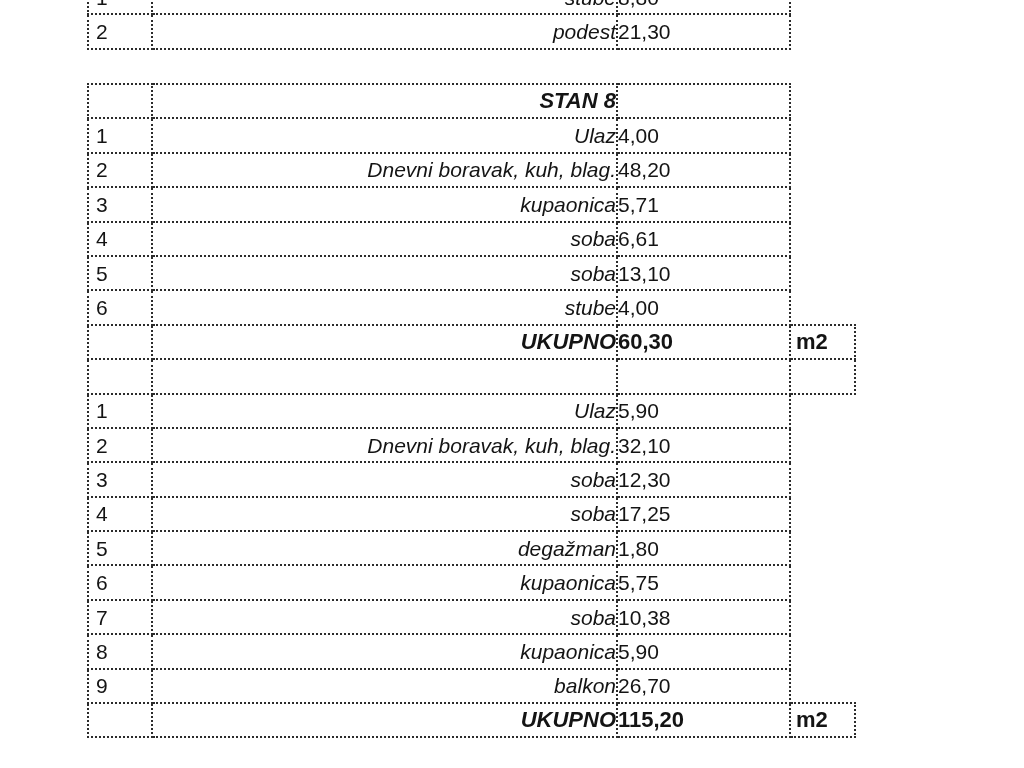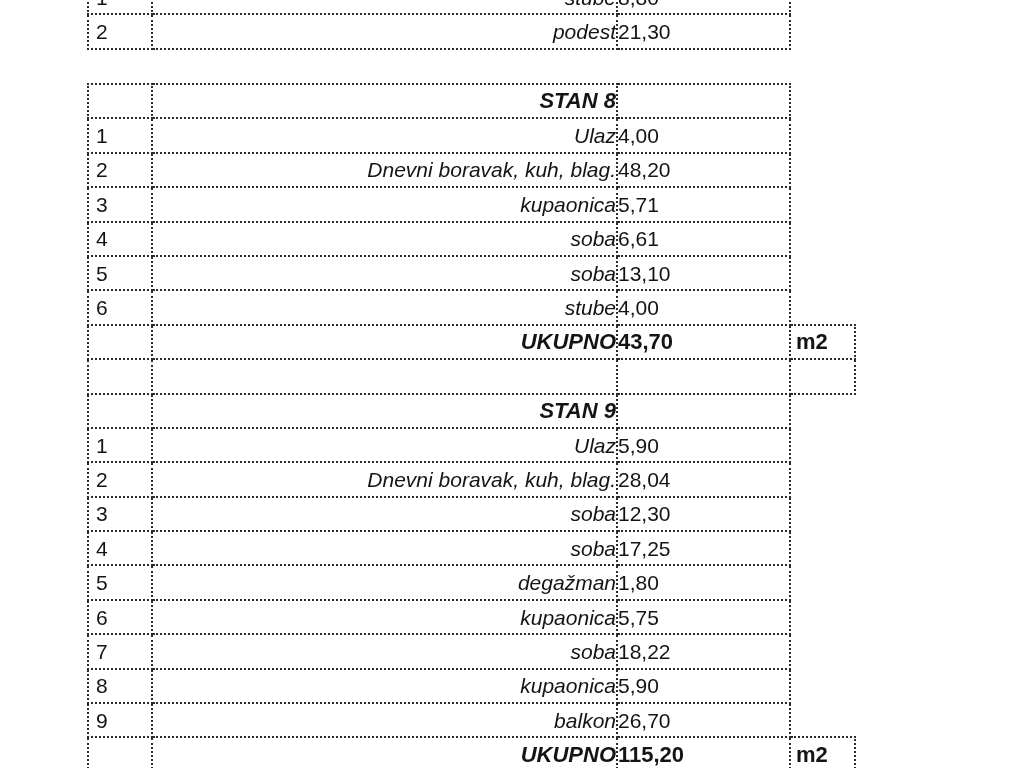--- a/index.html
+++ b/index.html
@@ -126,45 +126,39 @@
         </tr>
         <tr class="r-data">
           <td class="c-num">6</td>
           <td class="c-name">stube</td>
           <td class="c-val">4,00</td>
           <td class="c-unit no-box"></td>
         </tr>
         <tr class="r-total">
           <td class="c-num"></td>
           <td class="c-name">UKUPNO</td>
-          <td class="c-val">43,70</td>
+          <td class="c-val">60,30</td>
           <td class="c-unit">m2</td>
         </tr>
         <tr class="r-spacer">
           <td class="c-num"></td>
           <td class="c-name"></td>
           <td class="c-val"></td>
           <td class="c-unit"></td>
         </tr>
-        <tr class="r-title">
-          <td class="c-num"></td>
-          <td class="c-name">STAN 9</td>
-          <td class="c-val"></td>
-          <td class="c-unit no-box"></td>
-        </tr>
         <tr class="r-data">
           <td class="c-num">1</td>
           <td class="c-name">Ulaz</td>
           <td class="c-val">5,90</td>
           <td class="c-unit no-box"></td>
         </tr>
         <tr class="r-data">
           <td class="c-num">2</td>
           <td class="c-name">Dnevni boravak, kuh, blag.</td>
-          <td class="c-val">28,04</td>
+          <td class="c-val">32,10</td>
           <td class="c-unit no-box"></td>
         </tr>
         <tr class="r-data">
           <td class="c-num">3</td>
           <td class="c-name">soba</td>
           <td class="c-val">12,30</td>
           <td class="c-unit no-box"></td>
         </tr>
         <tr class="r-data">
           <td class="c-num">4</td>
@@ -180,21 +174,21 @@
         </tr>
         <tr class="r-data">
           <td class="c-num">6</td>
           <td class="c-name">kupaonica</td>
           <td class="c-val">5,75</td>
           <td class="c-unit no-box"></td>
         </tr>
         <tr class="r-data">
           <td class="c-num">7</td>
           <td class="c-name">soba</td>
-          <td class="c-val">18,22</td>
+          <td class="c-val">10,38</td>
           <td class="c-unit no-box"></td>
         </tr>
         <tr class="r-data">
           <td class="c-num">8</td>
           <td class="c-name">kupaonica</td>
           <td class="c-val">5,90</td>
           <td class="c-unit no-box"></td>
         </tr>
         <tr class="r-data">
           <td class="c-num">9</td>

